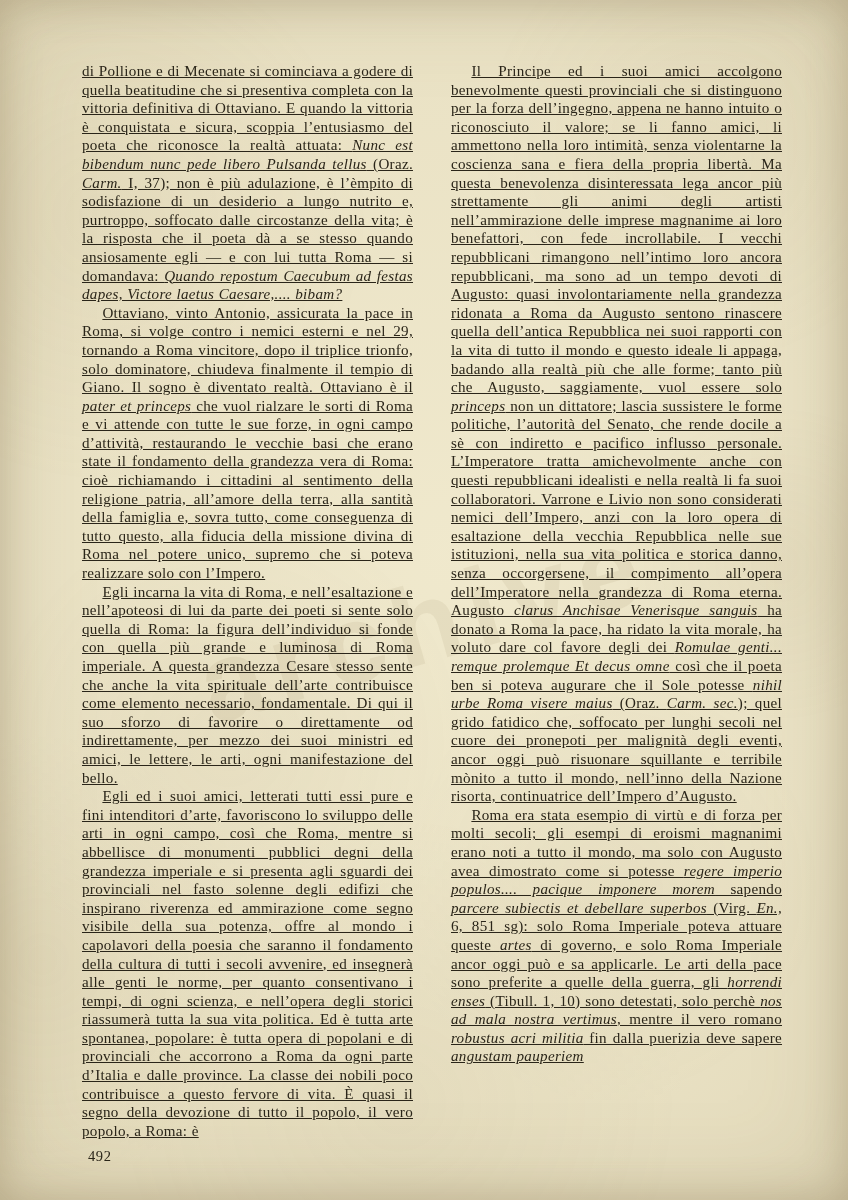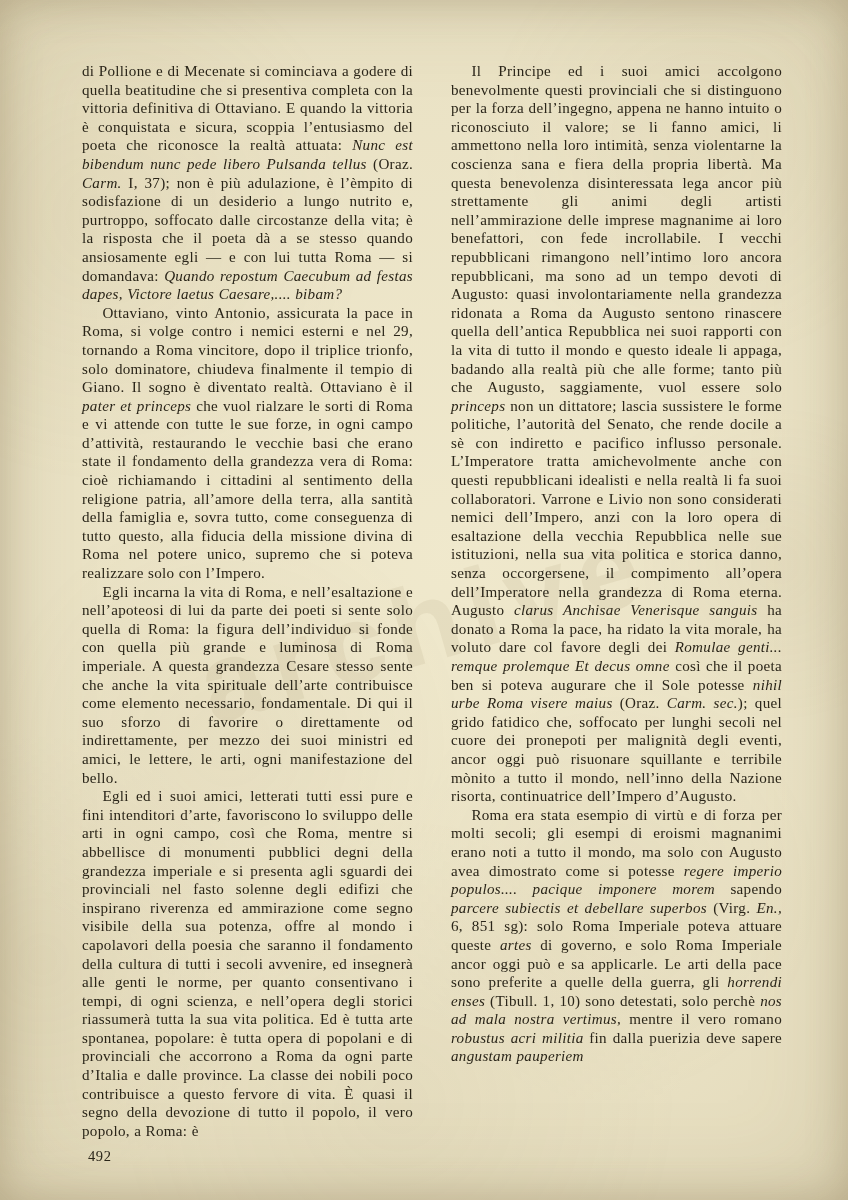--- a/index.html
+++ b/index.html
@@ -61,20 +61,21 @@
     font-family: "Liberation Sans", sans-serif;
   }
 
   .columns {
     position: absolute;
     left: 82px;
     top: 62px;
     width: 700px;
     display: flex;
     gap: 38px;
+    text-decoration: underline;
   }
   .col {
     width: 337px;
   }
   .col p {
     margin: 0;
     font-size: 15.1px;
     line-height: 18.6px;
     text-align: justify;
     text-justify: inter-word;

